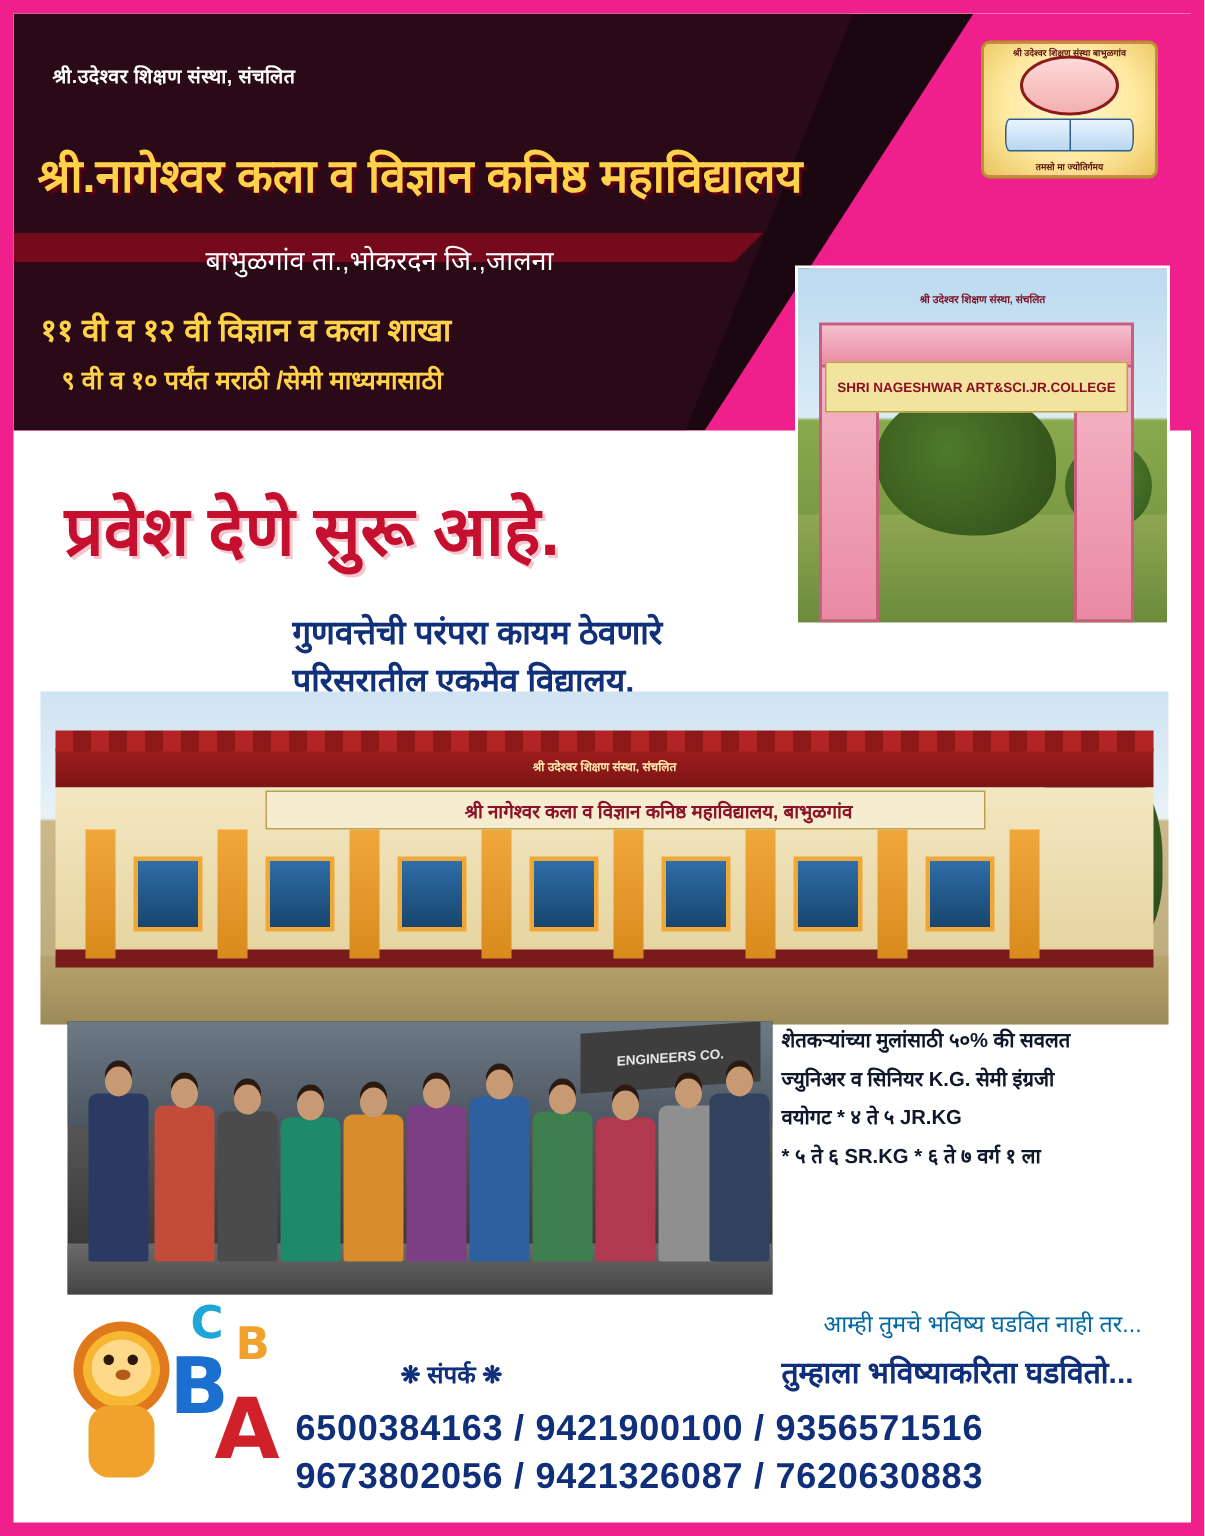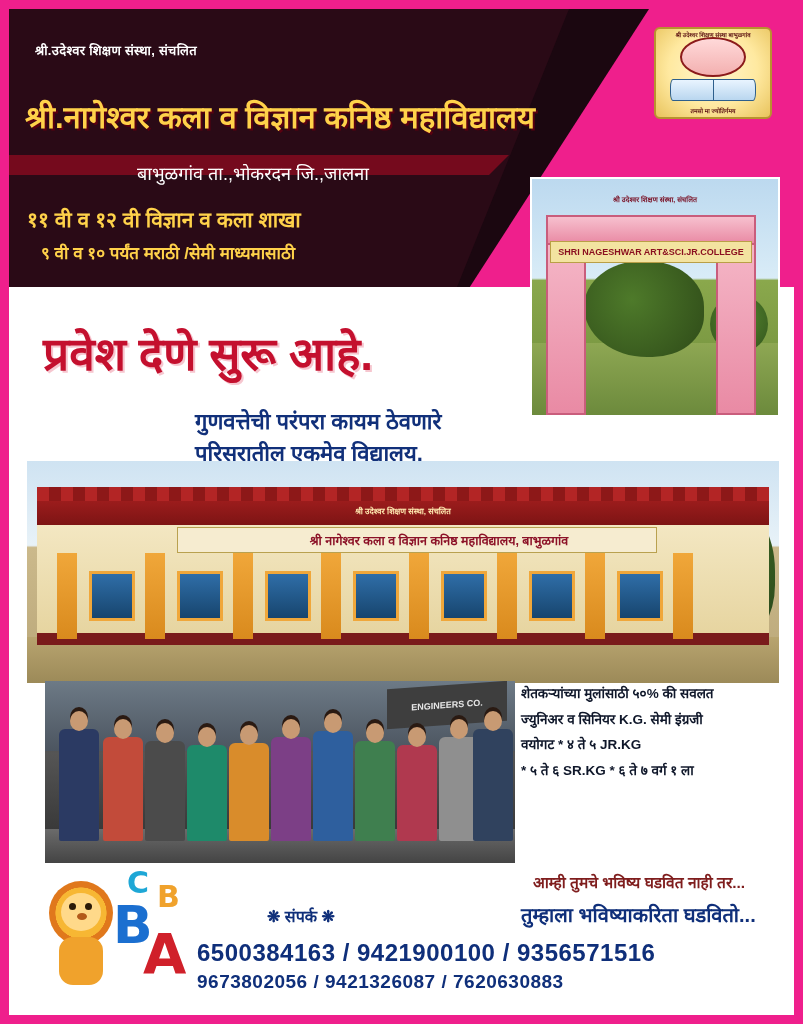--- a/index.html
+++ b/index.html
@@ -125,21 +125,21 @@
     border: 2px solid #c95d7c;
   }
   .gate-photo .arch-l { left: 14px; }
   .gate-photo .arch-r { right: 22px; }
   .gate-photo .arch-top {
     position: absolute; left: 14px; right: 22px; top: 36px; height: 30px;
     background: linear-gradient(#f6c0ce, #e98aa4);
     border: 2px solid #c95d7c;
   }
   .gate-photo .gate-sign {
-    position: absolute; left: 18px; right: 26px; top: 62px; height: 22px;
+    position: absolute; left: 18px; right: 26px; top: 62px; height: 34px;
     background: #f3e3a0;
     border: 1px solid #b99f47;
     color: #8b1020; font-size: 9px; font-weight: bold;
     display: flex; align-items: center; justify-content: center;
     white-space: nowrap; overflow: hidden;
   }
   .gate-photo .gate-top-txt {
     position: absolute; left: 0; width: 100%; top: 16px;
     text-align: center; font-size: 7px; color: #7a1226; font-weight: bold;
   }
@@ -267,22 +267,22 @@
   
   .info-panel {
     position: absolute; left: 512px; top: 672px;
     width: 262px; height: 182px;
     color: #0f172a;
     font-size: 13.5px; font-weight: bold; line-height: 1.9;
   }
   .info-panel div { white-space: nowrap; }
 
   .future1 {
-    position: absolute; left: 524px; top: 862px;
-    color: #7f1d1d; font-size: 15.5px; font-weight: bold; white-space: nowrap;
+    position: absolute; left: 540px; top: 862px;
+    color: #0369a1; font-size: 15.5px; font-weight: normal; white-space: nowrap;
   }
   .future2 {
     position: absolute; left: 512px; top: 892px;
     color: #0f2f7a; font-size: 20px; font-weight: bold; white-space: nowrap;
   }
 
   
   .mascot {
     position: absolute; left: 36px; top: 866px; width: 90px; height: 120px;
   }
@@ -328,21 +328,21 @@
     color: #0f2f7a; font-size: 16px; font-weight: bold;
     white-space: nowrap;
   }
   .phones1 {
     position: absolute; left: 188px; top: 930px;
     color: #0f2f7a; font-size: 24px; font-weight: bold; letter-spacing: .5px;
     white-space: nowrap;
   }
   .phones2 {
     position: absolute; left: 188px; top: 962px;
-    color: #0f2f7a; font-size: 19px; font-weight: bold; letter-spacing: .5px;
+    color: #0f2f7a; font-size: 24px; font-weight: bold; letter-spacing: .5px;
     white-space: nowrap;
   }
 </style>
 </head>
 <body>
 
 <div id="poster">
 
   <div class="top-banner">
     <div class="top-dark"></div>

